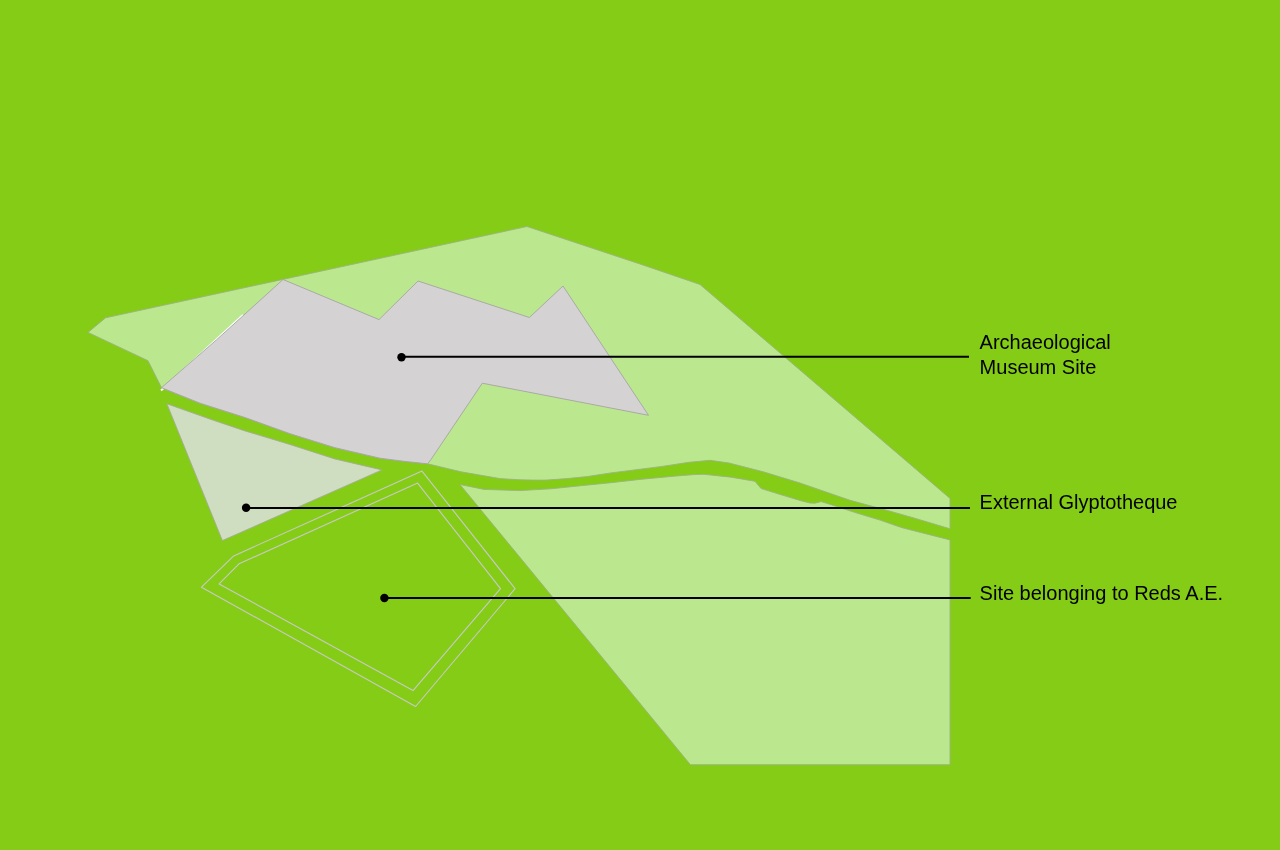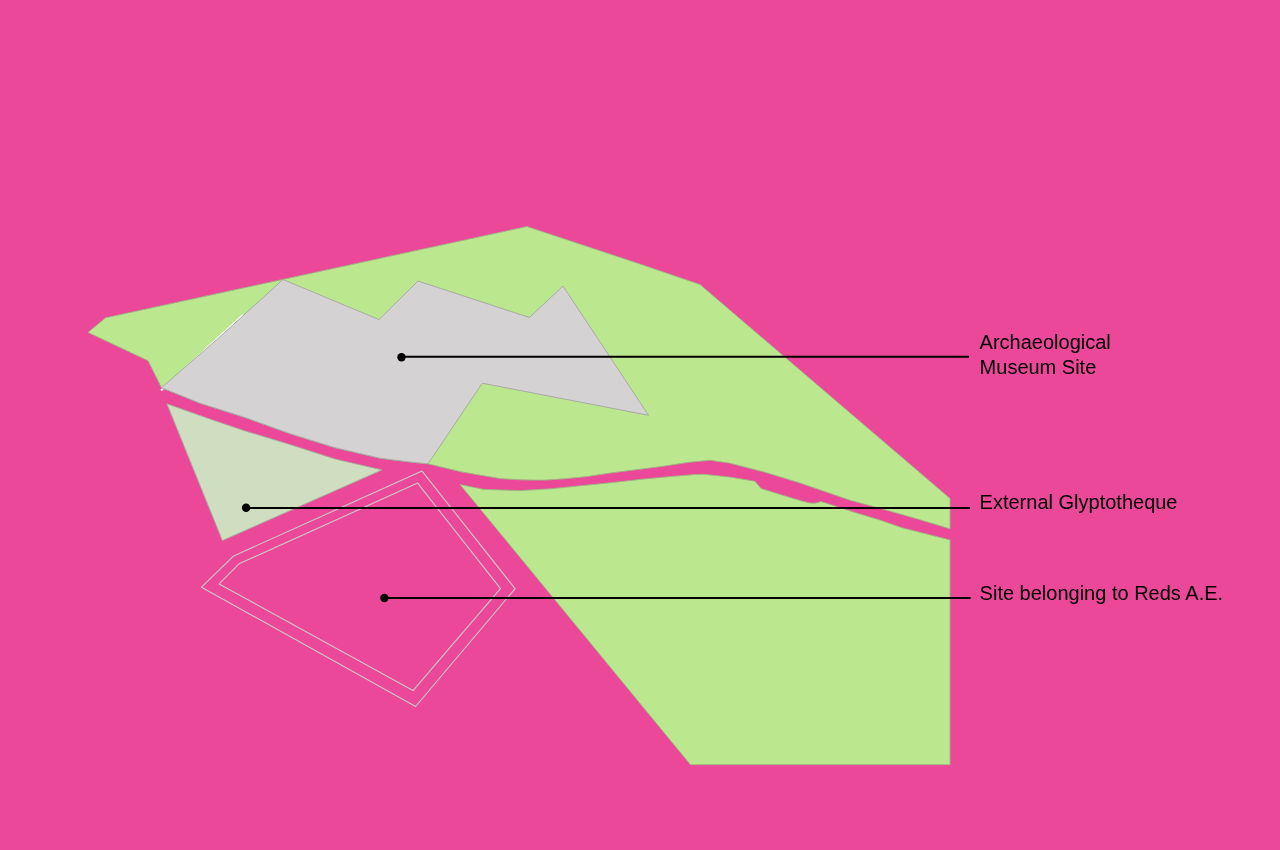--- a/index.html
+++ b/index.html
@@ -1,16 +1,16 @@
 <!DOCTYPE html>
 <html><head>
 <meta charset="utf-8">
 <style>
   html,body{margin:0;padding:0;background:#ffffff;}
-  .page{width:1280px;height:850px;position:relative;overflow:hidden;background:#ec4899;}
+  .page{width:1280px;height:850px;position:relative;overflow:hidden;background:#84cc16;}
   svg{display:block;}
   text{font-family:"Liberation Sans", sans-serif;fill:#000000;}
 </style>
 </head>
 <body>
 <div class="page">
 <svg width="1280" height="850" viewBox="0 0 1280 850">
 
   <polygon points="88,332.4 105.6,317.8 527,226.5 640,264 700,284.5 950,498.4 950,528.8 913,517.7 883,509.2 850,500.3 800,483 764,472 729,463 710,460.3 689,462.3 662,466.4 634,470 611,472.9 587,476.6 567,478.6 546,480.1 533,480.1 520,479.8 500,478.6 461,471.8 427.6,463.8 404,461.3 380,458.2 335,447.7 290,433.7 245,417.5 200,403.2 161.5,387.7 148,360.7" fill="#bbe88e" stroke="#9db183" stroke-width="0.9"></polygon>
 

